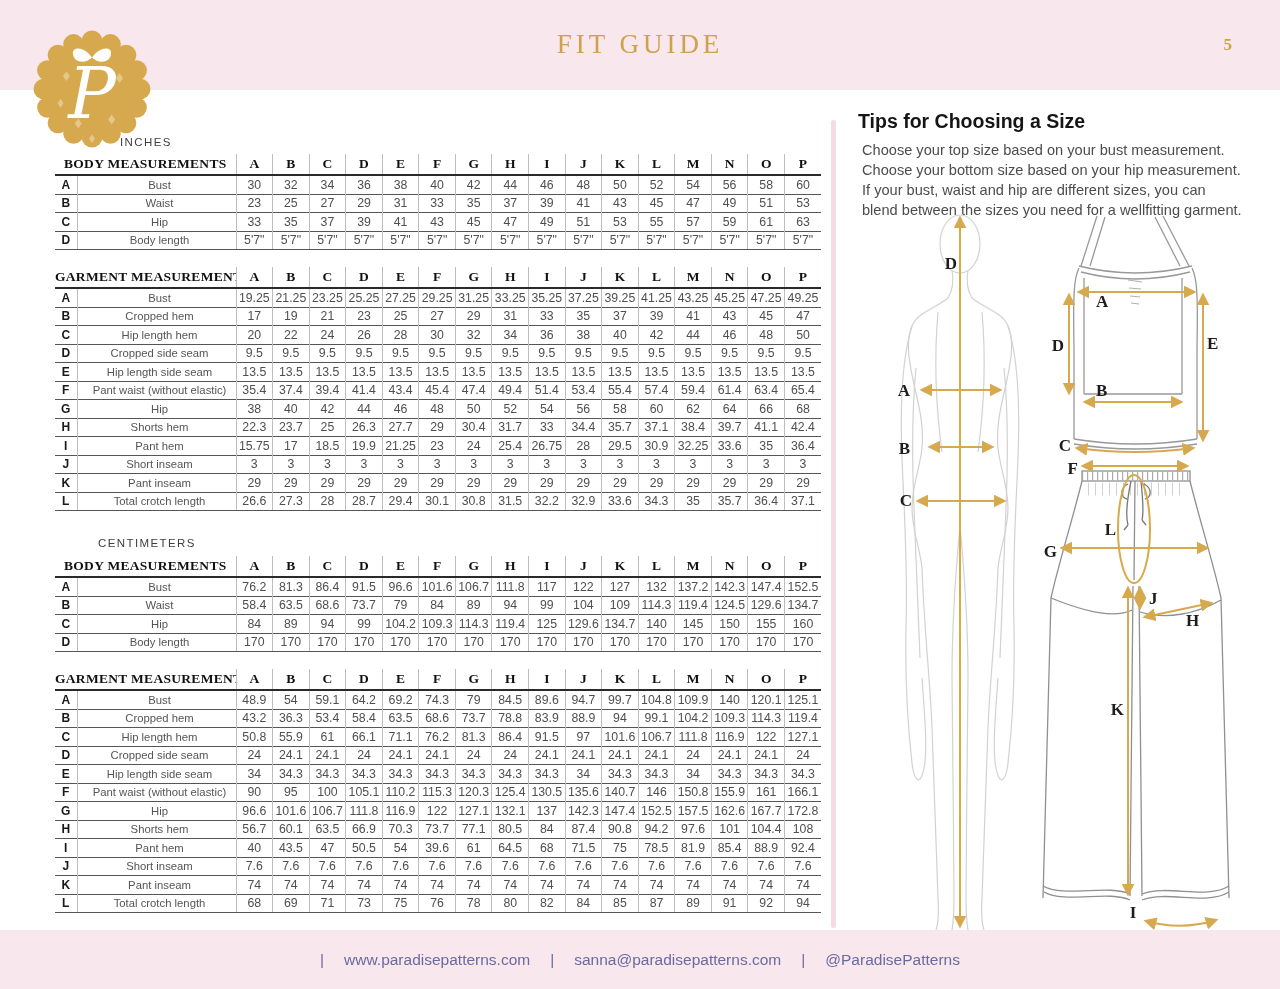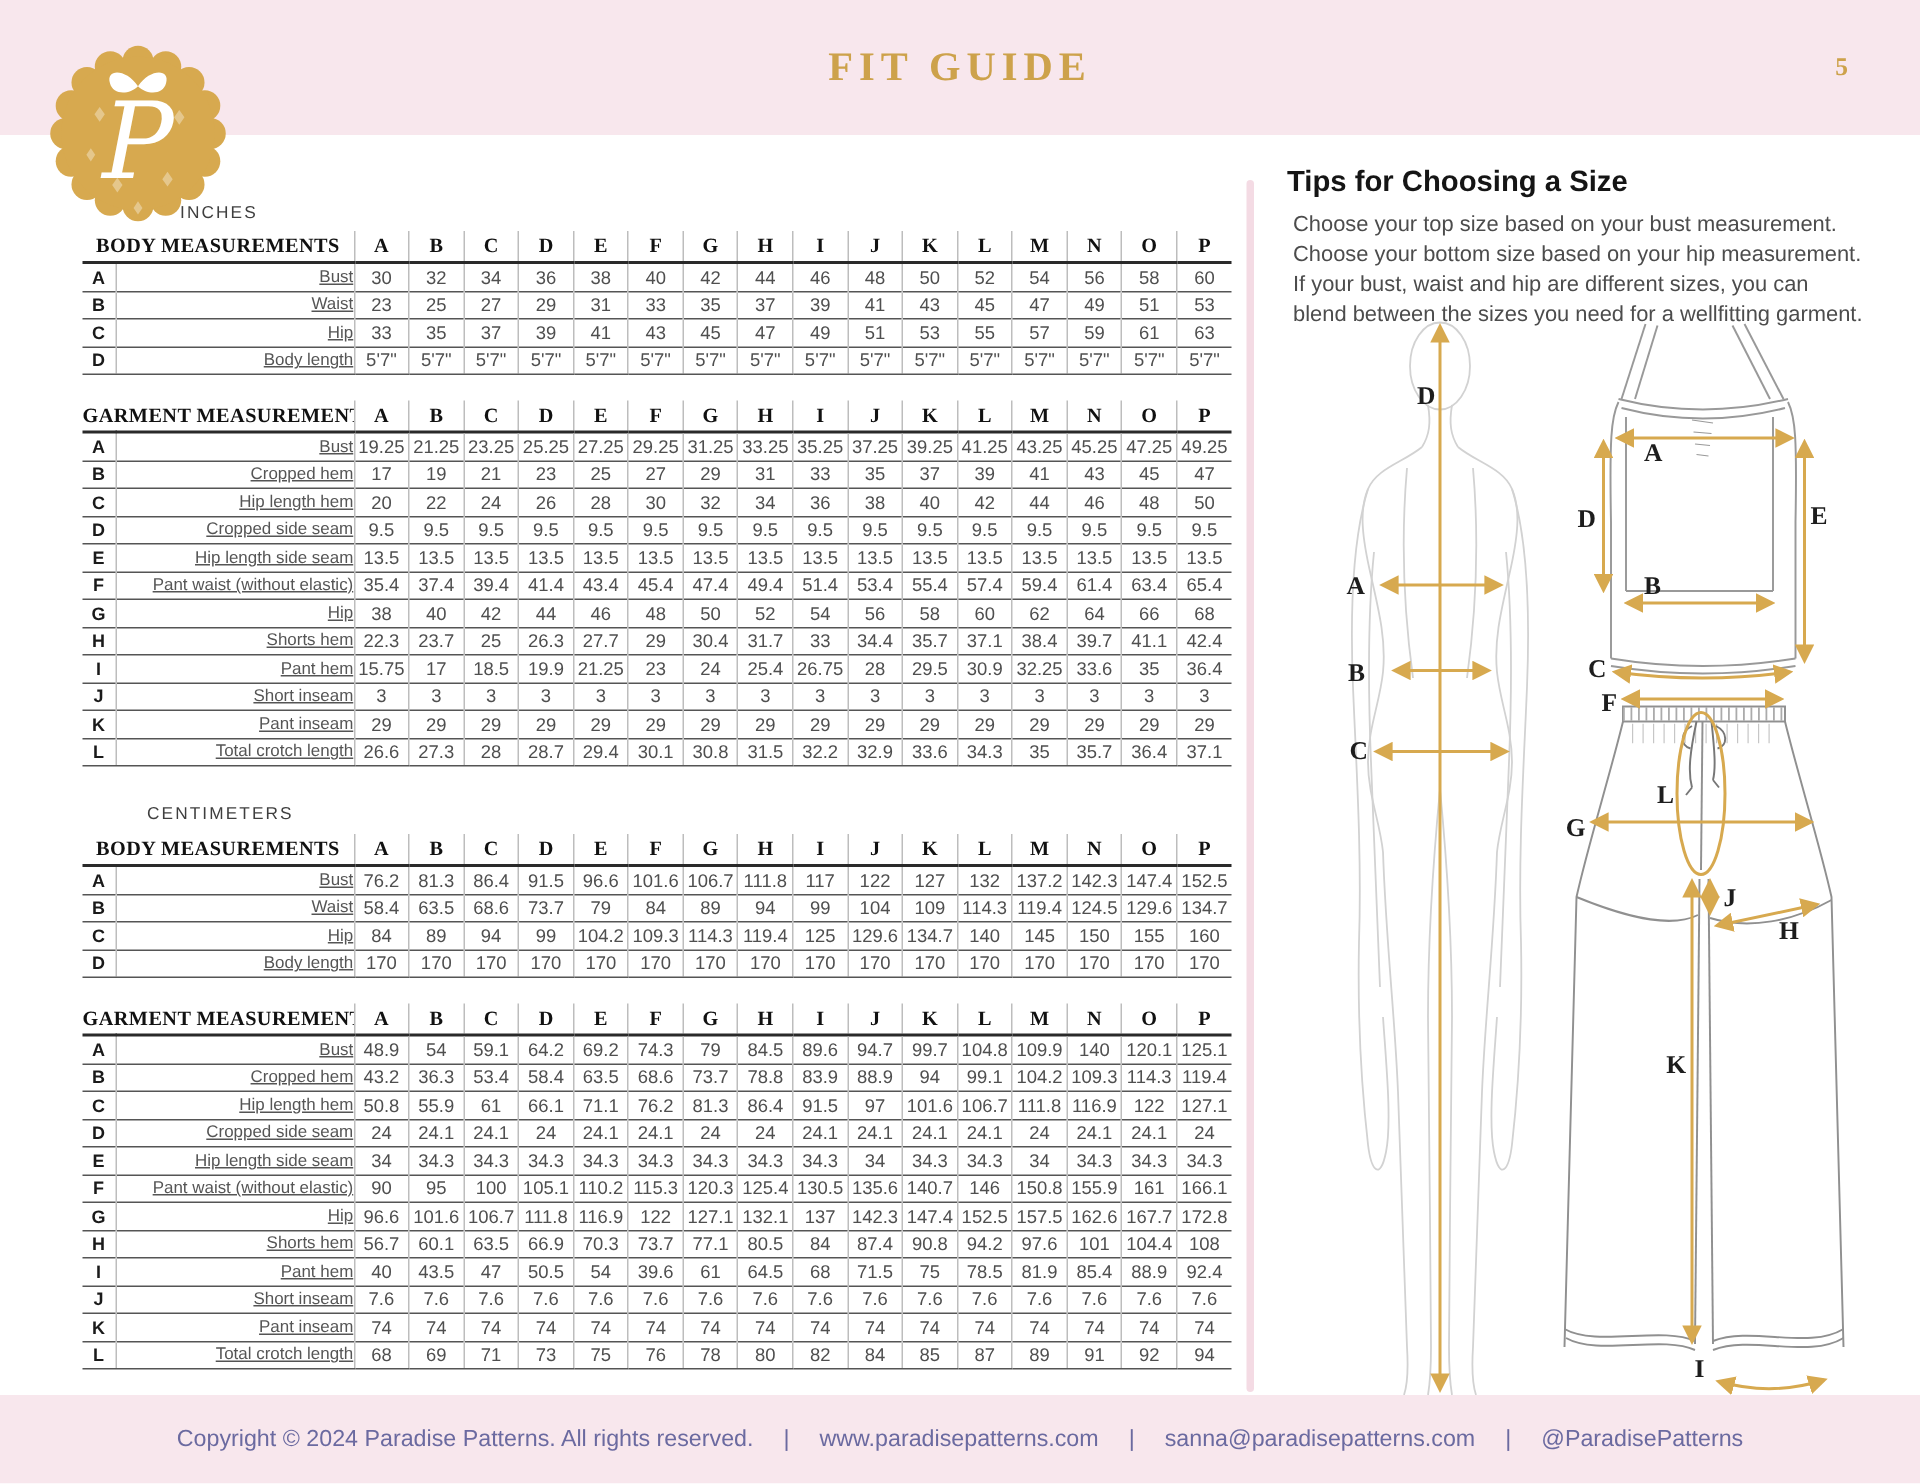--- a/index.html
+++ b/index.html
@@ -5,21 +5,21 @@
   :root{
     --gold:#d7a94f; --gold-text:#cda24b; --pink:#f8e7ed; --pink2:#f4dbe4; --slate:#6b6aa0;
   }
   html,body{margin:0;padding:0;}
   body{width:1280px;height:989px;position:relative;background:#fff;
        font-family:"Liberation Sans",sans-serif;overflow:hidden;}
 
   
   #hdr{position:absolute;left:0;top:0;width:1280px;height:90px;background:var(--pink);}
   #hdr-title{position:absolute;left:0;right:0;top:29px;text-align:center;
-    font-family:"Liberation Serif",serif;font-weight:bold;font-size:27px;
+    font-family:"Liberation Serif",serif;font-weight:normal;font-size:27px;
     letter-spacing:4px;color:var(--gold-text);}
   #pagenum{position:absolute;right:48px;top:35px;font-family:"Liberation Serif",serif;
     font-weight:bold;font-size:17px;color:var(--gold-text);}
   #logo{position:absolute;left:33px;top:24px;width:118px;height:128px;}
 
   
   .unit{position:absolute;font-size:11.5px;letter-spacing:1.4px;color:#3f3f3f;}
   #lbl-in{left:120px;top:136px;}
   #lbl-cm{left:98px;top:537px;}
 
@@ -29,21 +29,21 @@
   .mt{border-collapse:collapse;table-layout:fixed;width:766px;}
   .mt th,.mt td{border-left:1px solid #bdbdbd;padding:0;text-align:center;
      white-space:nowrap;overflow:hidden;}
   .mt th:first-child,.mt td:first-child{border-left:0;margin-top:36px;}
   .mt tr.hd th{border-bottom:2.5px solid #2a2a2a;height:20px;
      font-family:"Liberation Serif",serif;font-weight:bold;font-size:13.5px;color:#111;}
   .mt th.ttl{letter-spacing:.3px;}
   .mt td{height:17.5px;border-top:1px solid #555;font-size:12.3px;color:#4f4f4f;}
   .mt tr:last-child td{border-bottom:1px solid #555;}
   .mt td.key{font-weight:bold;color:#1a1a1a;font-size:12px;}
-  .mt td.lbl{text-align:right;padding-left:6px;font-size:11.3px;color:#555;text-decoration:underline;}
+  .mt td.lbl{text-align:center;padding-left:6px;font-size:11.3px;color:#555;}
   .mt col.c-key{width:22px;} .mt col.c-lbl{width:159px;}
 
   
   #vdiv{position:absolute;left:831px;top:120px;width:5px;height:808px;
      background:var(--pink2);border-radius:3px;}
   #tips-title{position:absolute;left:858px;top:110px;width:382px;
      font-weight:bold;font-size:19.5px;color:#151515;}
   #tips-body{position:absolute;left:862px;top:141px;width:382px;
      font-size:14.6px;line-height:1.36;color:#4c4c4c;}
   #diagram{position:absolute;left:850px;top:208px;width:420px;height:726px;}
@@ -1021,20 +1021,19 @@
   <text class="dl" x="228" y="266" text-anchor="end">F</text>
   <text class="dl" x="207" y="349" text-anchor="end">G</text>
   <text class="dl" x="266" y="327" text-anchor="end">L</text>
   <text class="dl" x="299" y="396">J</text>
   <text class="dl" x="336" y="418">H</text>
   <text class="dl" x="274" y="507" text-anchor="end">K</text>
   <text class="dl" x="283" y="710" text-anchor="middle">I</text>
 </svg>
 
 <div id="ftr">
-  <span>Copyright © 2024 Paradise Patterns. All rights reserved.</span>
   <span class="sep">|</span>
   <span>www.paradisepatterns.com</span>
   <span class="sep">|</span>
   <span>sanna@paradisepatterns.com</span>
   <span class="sep">|</span>
   <span>@ParadisePatterns</span>
 </div>
 
 </body></html>

